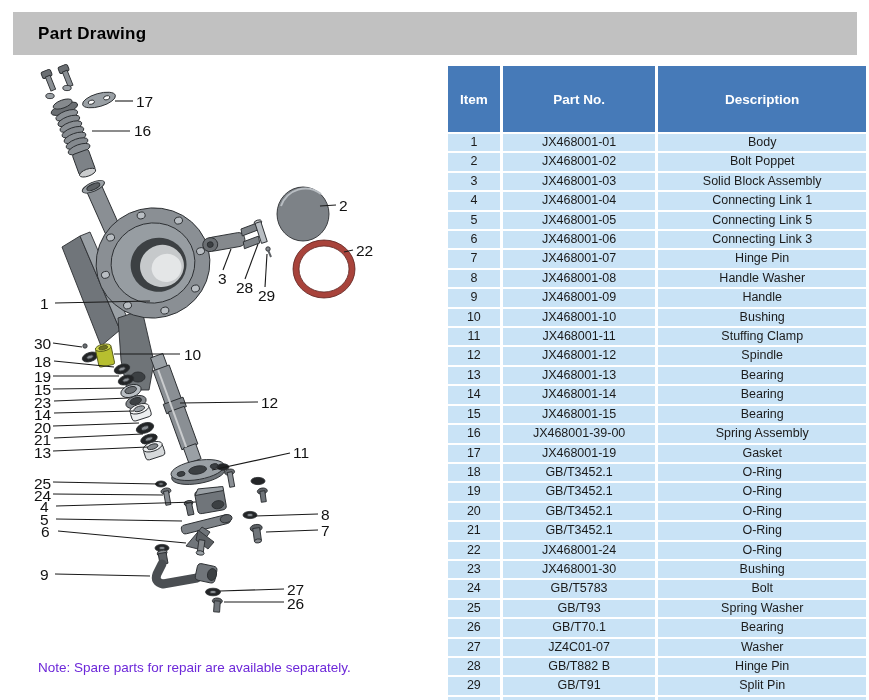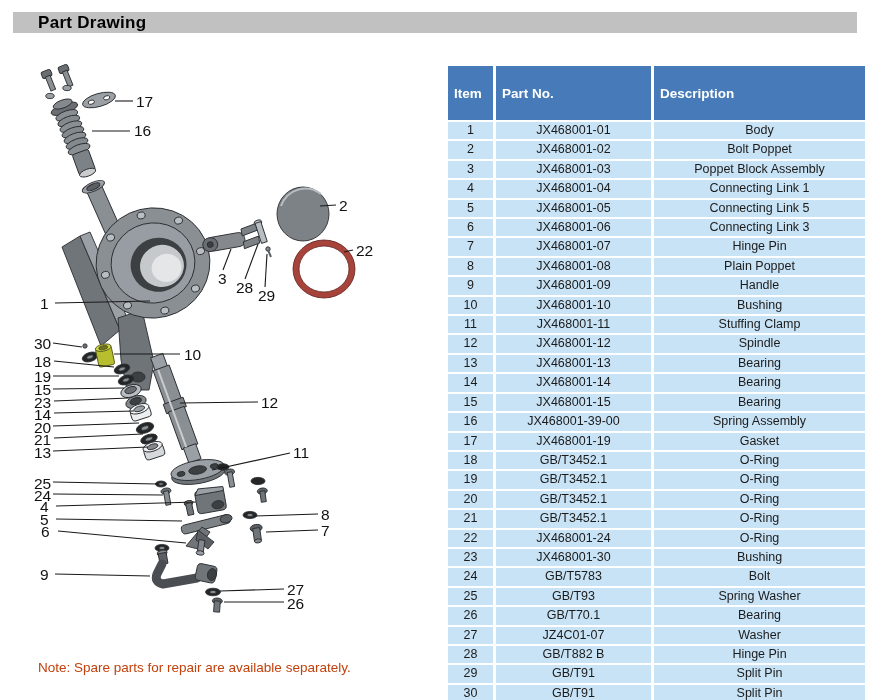--- a/index.html
+++ b/index.html
@@ -1,47 +1,47 @@
 <!DOCTYPE html>
 <html style="--title-bar-bg: #c1c1c1; --header-bg: #467ab8; --header-text: #ffffff; --row-bg: #c9e3f6; --cell-text: #1b1b1b; --ring-red: #a8433b; --bushing-green: #b7bf2f;"><head>
 <meta charset="utf-8">
 <style>
   html,body{margin:0;padding:0;}
   body{
     width:869px;height:700px;position:relative;overflow:hidden;
     background:#fff;font-family:"Liberation Sans", sans-serif;
   }
   .title-bar{
-    position:absolute;left:13px;top:12px;width:844px;height:21px;
+    position:absolute;left:13px;top:12px;width:844px;height:43px;
     background:var(--title-bar-bg,#c1c1c1);
     display:flex;align-items:center;box-sizing:border-box;padding-left:25px;
   }
   .title-bar span{font-size:17px;font-weight:bold;color:#000;letter-spacing:.3px;}
   .diagram-svg{position:absolute;left:0;top:0;width:445px;height:700px;}
   .callout{font-size:15.5px;fill:#111;font-family:"Liberation Sans",sans-serif;}
   .leader{stroke:#1a1a1a;stroke-width:1.1;fill:none;}
   .parts-table{
     position:absolute;left:445px;top:64px;
     border-collapse:separate;border-spacing:3px 2px;
     table-layout:fixed;
   }
   .parts-table th{
     background:var(--header-bg,#467ab8);color:var(--header-text,#fff);
-    font-size:13.5px;font-weight:bold;height:42px;text-align:left;padding:6px;
+    font-size:13.5px;font-weight:bold;height:42px;text-align:center;padding:12px;
   }
   .parts-table td{
     background:var(--row-bg,#c9e3f6);color:var(--cell-text,#1b1b1b);
     font-size:12.5px;height:17.4px;line-height:17.4px;text-align:center;
     padding:0;white-space:nowrap;overflow:hidden;
   }
   .col-item{width:45px;}
   .col-part{width:155px;}
   .col-desc{width:211px;}
   .note{
-    position:absolute;left:38px;top:660px;font-size:13.5px;color:#c2410c;
+    position:absolute;left:38px;top:660px;font-size:13.5px;color:#6d28d9;
   }
 </style>
 </head>
 <body>
 
 <div class="title-bar">
   <span>Part Drawing</span>
 </div>
 
 <svg class="diagram-svg" viewBox="0 0 445 700" stroke-linejoin="round">
@@ -361,21 +361,21 @@
         <td>Body</td>
       </tr>
       <tr>
         <td>2</td>
         <td>JX468001-02</td>
         <td>Bolt Poppet</td>
       </tr>
       <tr>
         <td>3</td>
         <td>JX468001-03</td>
-        <td>Poppet Block Assembly</td>
+        <td>Solid Block Assembly</td>
       </tr>
       <tr>
         <td>4</td>
         <td>JX468001-04</td>
         <td>Connecting Link 1</td>
       </tr>
       <tr>
         <td>5</td>
         <td>JX468001-05</td>
         <td>Connecting Link 5</td>
@@ -386,21 +386,21 @@
         <td>Connecting Link 3</td>
       </tr>
       <tr>
         <td>7</td>
         <td>JX468001-07</td>
         <td>Hinge Pin</td>
       </tr>
       <tr>
         <td>8</td>
         <td>JX468001-08</td>
-        <td>Plain Poppet</td>
+        <td>Handle Washer</td>
       </tr>
       <tr>
         <td>9</td>
         <td>JX468001-09</td>
         <td>Handle</td>
       </tr>
       <tr>
         <td>10</td>
         <td>JX468001-10</td>
         <td>Bushing</td>

